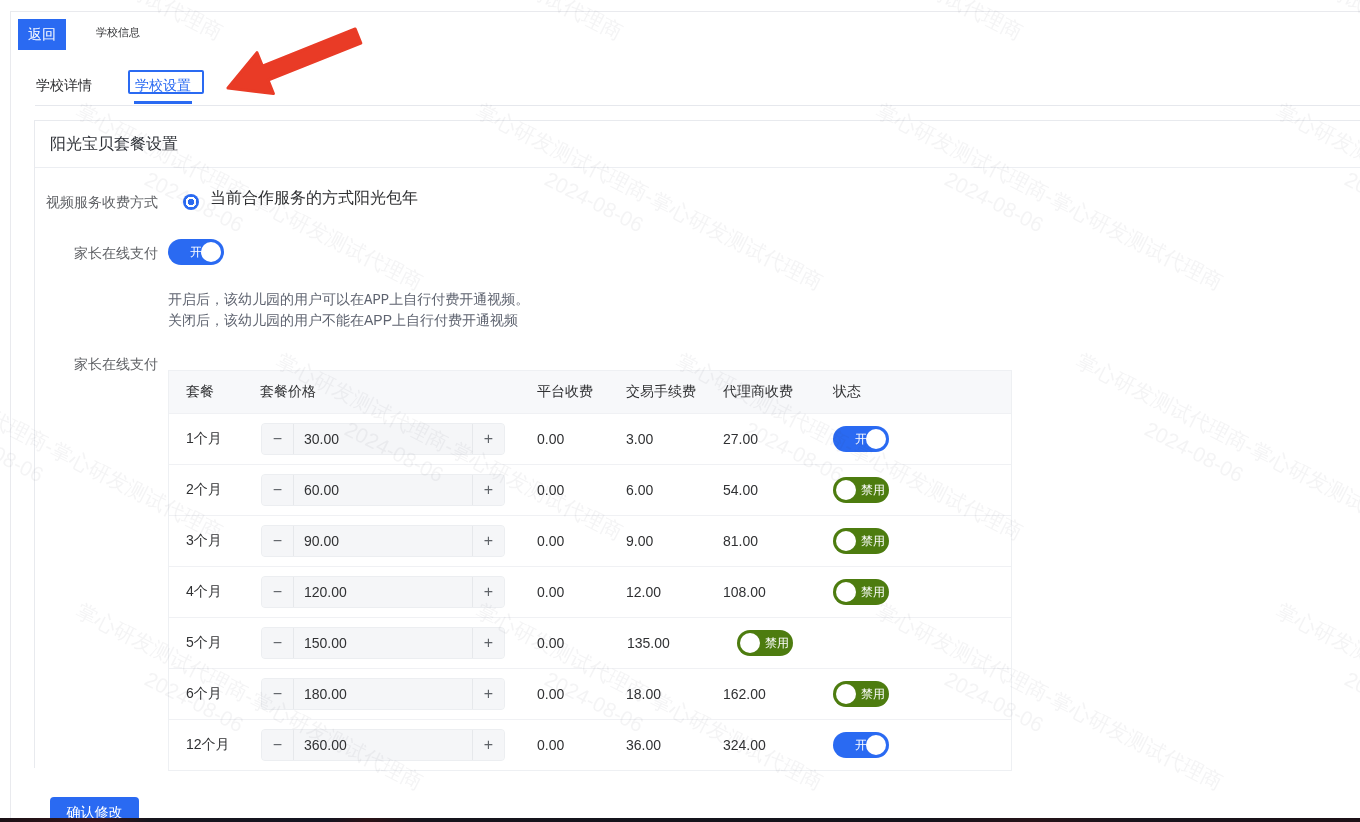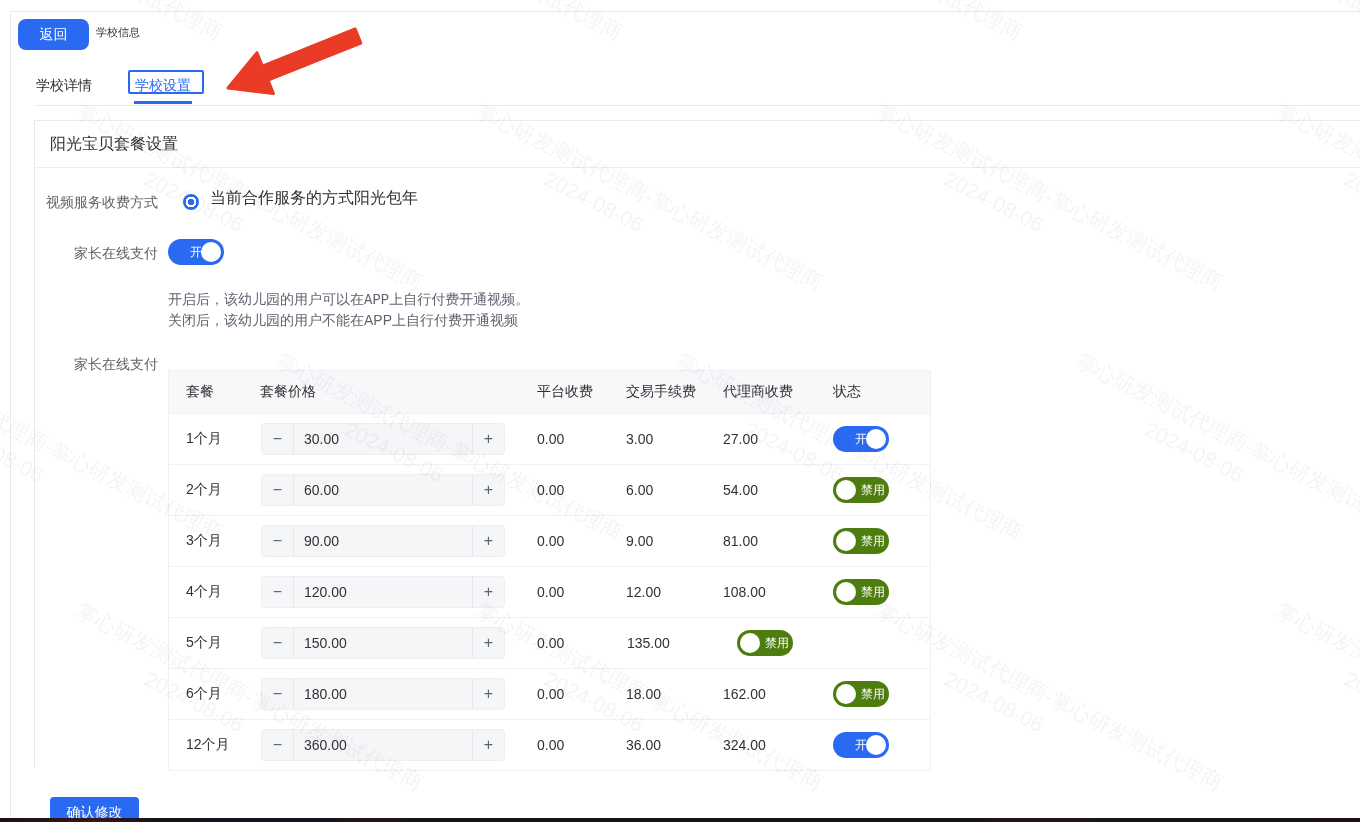--- a/index.html
+++ b/index.html
@@ -9,22 +9,22 @@
   *{margin:0;padding:0;box-sizing:border-box;}
   html,body{background:#fff;}
   body{font-family:"Liberation Sans","DejaVu Sans",sans-serif;color:#303133;}
   .canvas{position:relative;width:1360px;height:822px;background:#fff;overflow:hidden;}
 
   
   .panel-edge{position:absolute;left:10px;top:11px;right:0;bottom:0;
     border-left:1px solid #e9eaee;border-top:1px solid #e9eaee;z-index:1;}
 
   
-  .back-btn{position:absolute;left:18px;top:19px;width:71px;height:31px;background:var(--primary);
-    color:#fff;font-size:14px;border:none;border-radius:8px;cursor:pointer;z-index:3;
+  .back-btn{position:absolute;left:18px;top:19px;width:48px;height:31px;background:var(--primary);
+    color:#fff;font-size:14px;border:none;border-radius:0;cursor:pointer;z-index:3;
     display:flex;align-items:center;justify-content:center;font-family:inherit;}
   .page-title{position:absolute;left:96px;top:25px;font-size:11px;color:#303133;font-weight:500;z-index:3;}
 
   
   .tab{position:absolute;top:77px;font-size:14px;z-index:3;cursor:pointer;}
   .tab-detail{left:36px;color:#303133;}
   .tab-settings{left:135px;color:var(--primary);}
   .tab-underline{position:absolute;left:134px;top:101px;width:58px;height:3px;background:var(--primary);z-index:3;}
   .tabs-divider{position:absolute;left:35px;right:0;top:105px;height:1px;background:#e6e8ed;z-index:2;}
   .annotation-box{position:absolute;left:128px;top:70px;width:76px;height:24px;
@@ -55,21 +55,21 @@
   .toggle.off{background:#4d7c0f;}
   .toggle.off .tg-label{color:#fff;margin-left:28px;}
   .toggle.off .knob{left:3px;}
   .pay-toggle{position:absolute;left:168px;top:239px;z-index:3;}
 
   .hint{position:absolute;left:168px;font-size:14px;color:#5f6470;z-index:3;}
   .hint1{top:291px;font-family:Liberation Mono, monospace;}
   .hint2{top:312px;}
 
   
-  .ptable{position:absolute;left:168px;top:370px;width:763px;z-index:3;
+  .ptable{position:absolute;left:168px;top:370px;width:844px;z-index:3;
     border:1px solid #eef0f3;background:#fff;}
   .thead{display:flex;height:42px;align-items:center;background:#f7f8fa;font-size:14px;color:#303133;}
   .trow{display:flex;height:51px;align-items:flex-start;border-top:1px solid #f0f1f4;font-size:14px;color:#303133;}
   .cell{flex:none;display:flex;align-items:center;height:100%;}
   .c0{width:90px;padding-left:17px;}
   .c1{width:262px;padding-left:1px;}
   .c2{width:90px;padding-left:16px;}
   .c3{width:96px;padding-left:15px;}
   .c4{width:110px;padding-left:16px;}
   .c5{width:87px;padding-left:16px;}

